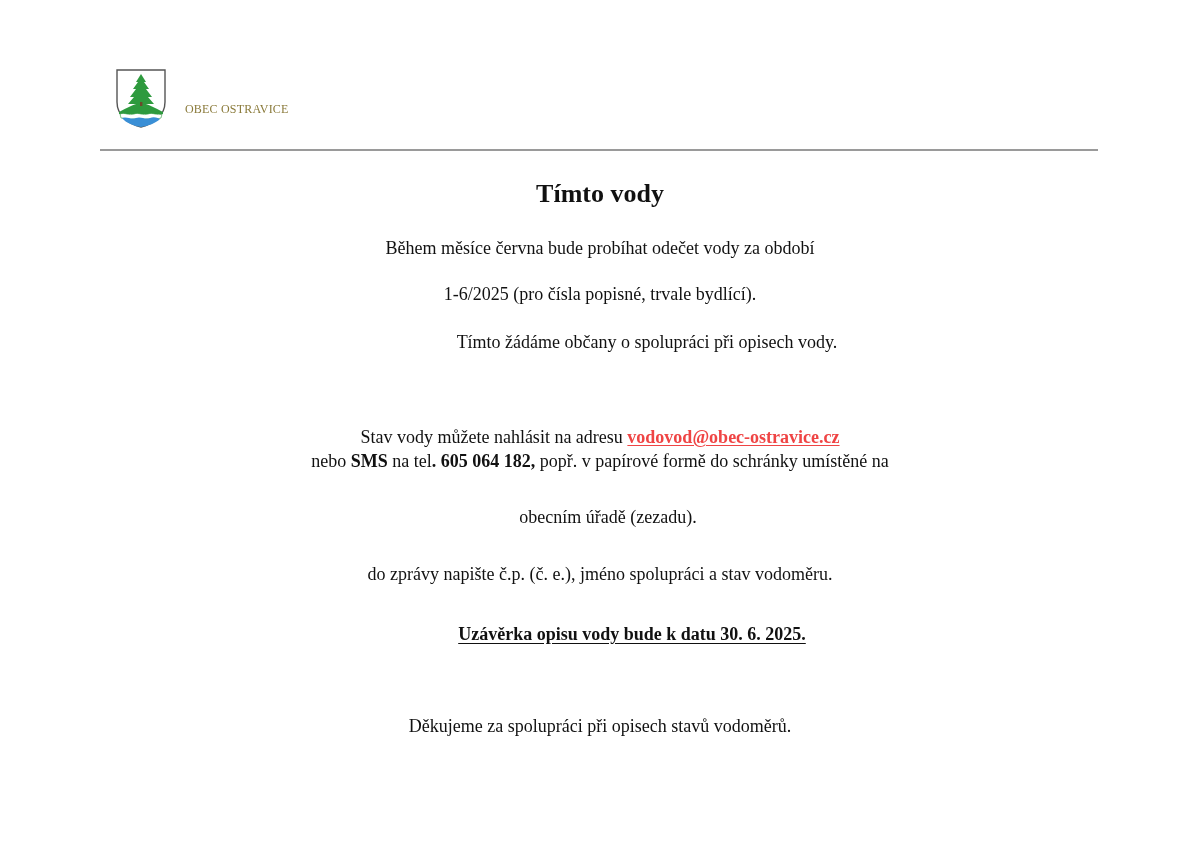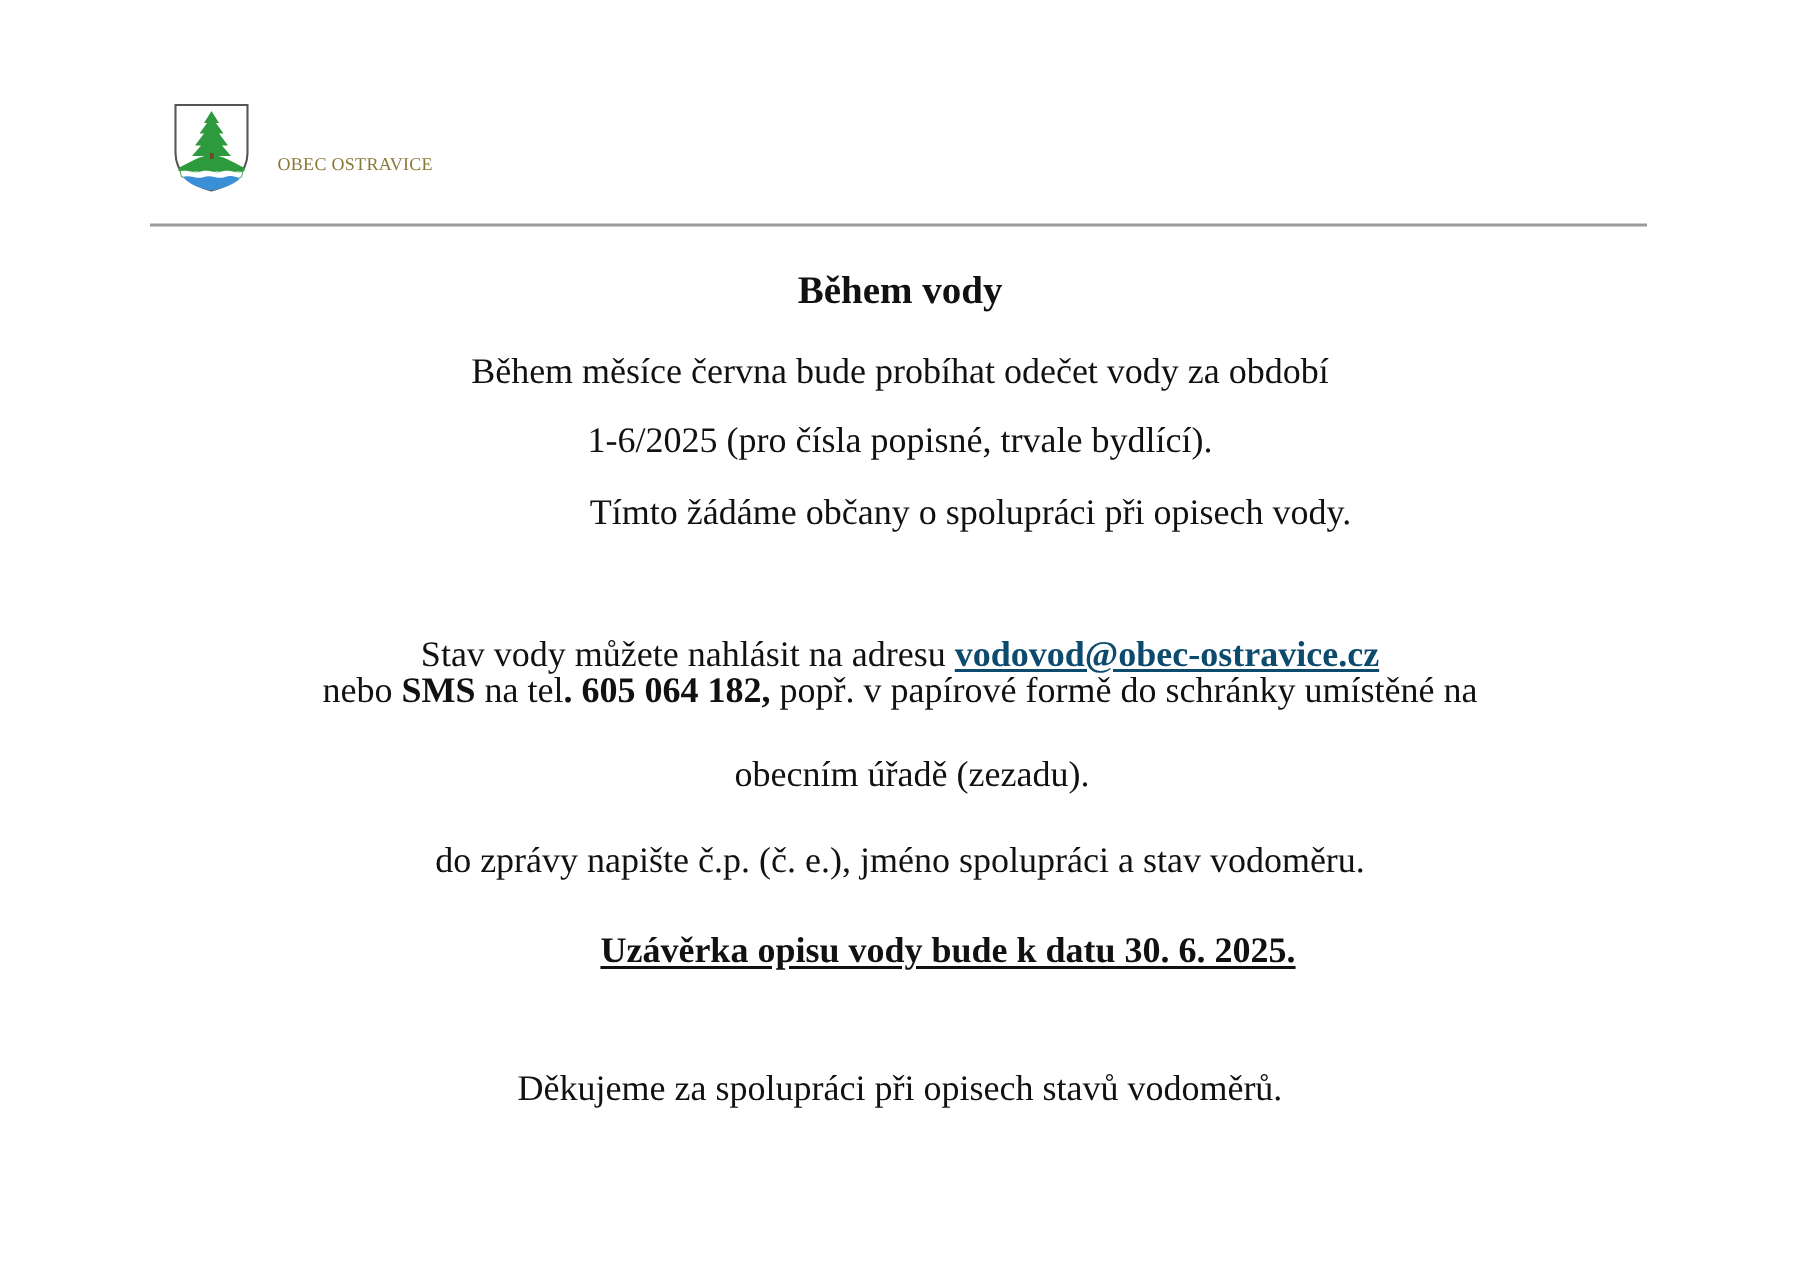--- a/index.html
+++ b/index.html
@@ -45,40 +45,40 @@
       width: 998px;
       height: 2px;
       background: #9a9a9a;
     }
     .line {
       position: absolute;
       left: 0;
       width: 1200px;
       text-align: center;
       white-space: nowrap;
-      font-size: 24px;
+      font-size: 18px;
       line-height: 26px;
     }
     .title {
       top: 179px;
       font-size: 26px;
       font-weight: bold;
       line-height: 30px;
     }
     .l1 { top: 235px; }
     .l2 { top: 281px; font-weight: normal; }
     .l3 { top: 329px; padding-left: 94px; box-sizing: border-box; }
     .l4 { top: 424px; }
     .l5 { top: 448px; }
     .l6 { top: 504px; padding-left: 16px; box-sizing: border-box; }
     .l7 { top: 561px; }
     .l8 { top: 621px; font-weight: bold; text-decoration: underline; text-underline-offset: 3px; padding-left: 32px; }
     .l9 { top: 713px; }
     .email-link {
-      color: #0c4a6e;
+      color: #ef4444;
       font-weight: bold;
       text-decoration: underline;
       text-underline-offset: 2px;
       cursor: pointer;
     }
     b { font-weight: bold; }
   </style>
 </head>
 <body>
 
@@ -92,21 +92,21 @@
     <rect x="25" y="34" width="2.4" height="4" fill="#6b4a2a"></rect>
 
     <path d="M5 46 C10 44 14 48 19 46 C24 44 28 48 33 46 C38 44 42 48 47 46 L46 50 C42 52 38 50 33 51 C28 52 24 50 19 51 C14 52 10 50 6 50 Z" fill="#ffffff" stroke="#2e9a3e" stroke-width="0.6"></path>
     <path d="M7 50 C12 48 16 52 21 50 C26 48 30 52 35 50 C40 48 44 51 45 51 C41 55 33 58 26 59 C19 58 11 55 7 50 Z" fill="#3a8fd6"></path>
   </svg>
   <span class="org-name">OBEC OSTRAVICE</span>
 </div>
 
 <div class="rule"></div>
 
-<div class="line title">Během vody</div>
+<div class="line title">Tímto vody</div>
 
 <div class="line l1">Během měsíce června bude probíhat odečet vody za období</div>
 
 <div class="line l2">1-6/2025 (pro čísla popisné, trvale bydlící).</div>
 
 <div class="line l3">Tímto žádáme občany o spolupráci při opisech vody.</div>
 
 <div class="line l4">
   <span>Stav vody můžete nahlásit na adresu </span><a class="email-link">vodovod@obec-ostravice.cz</a>
 </div>

